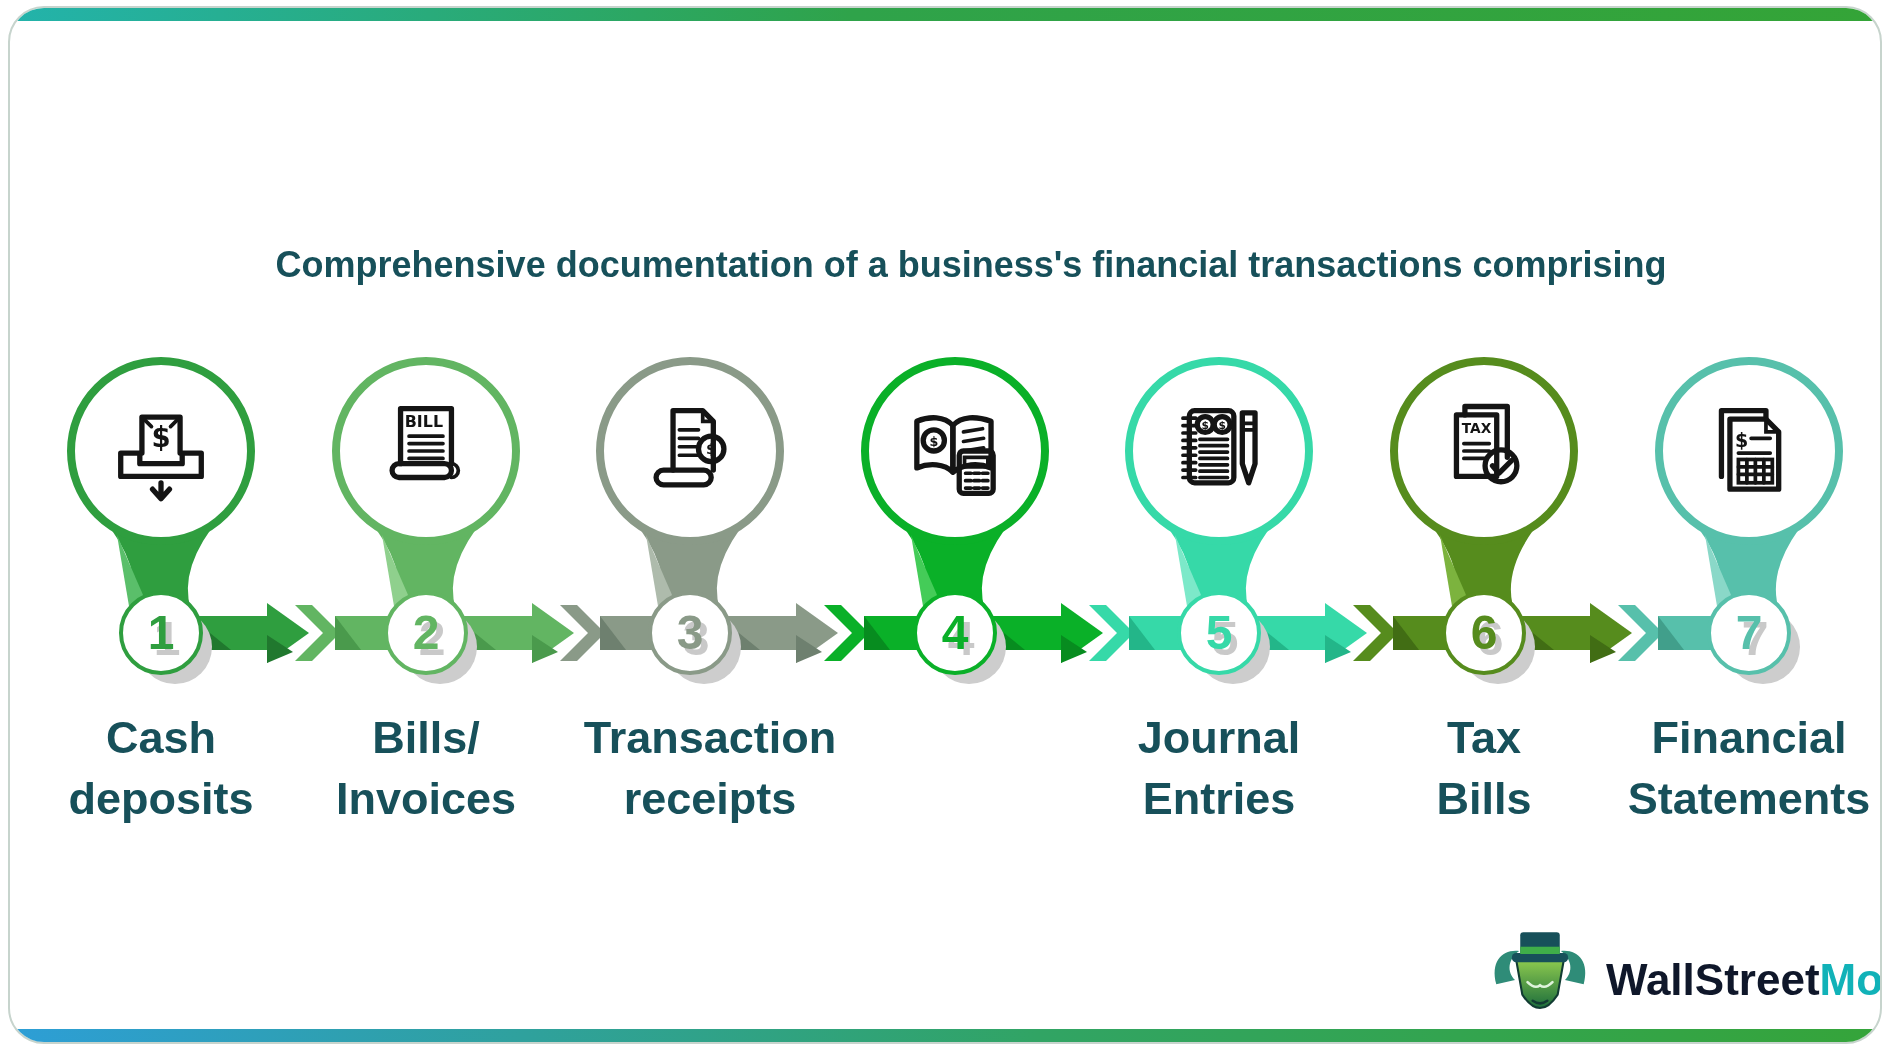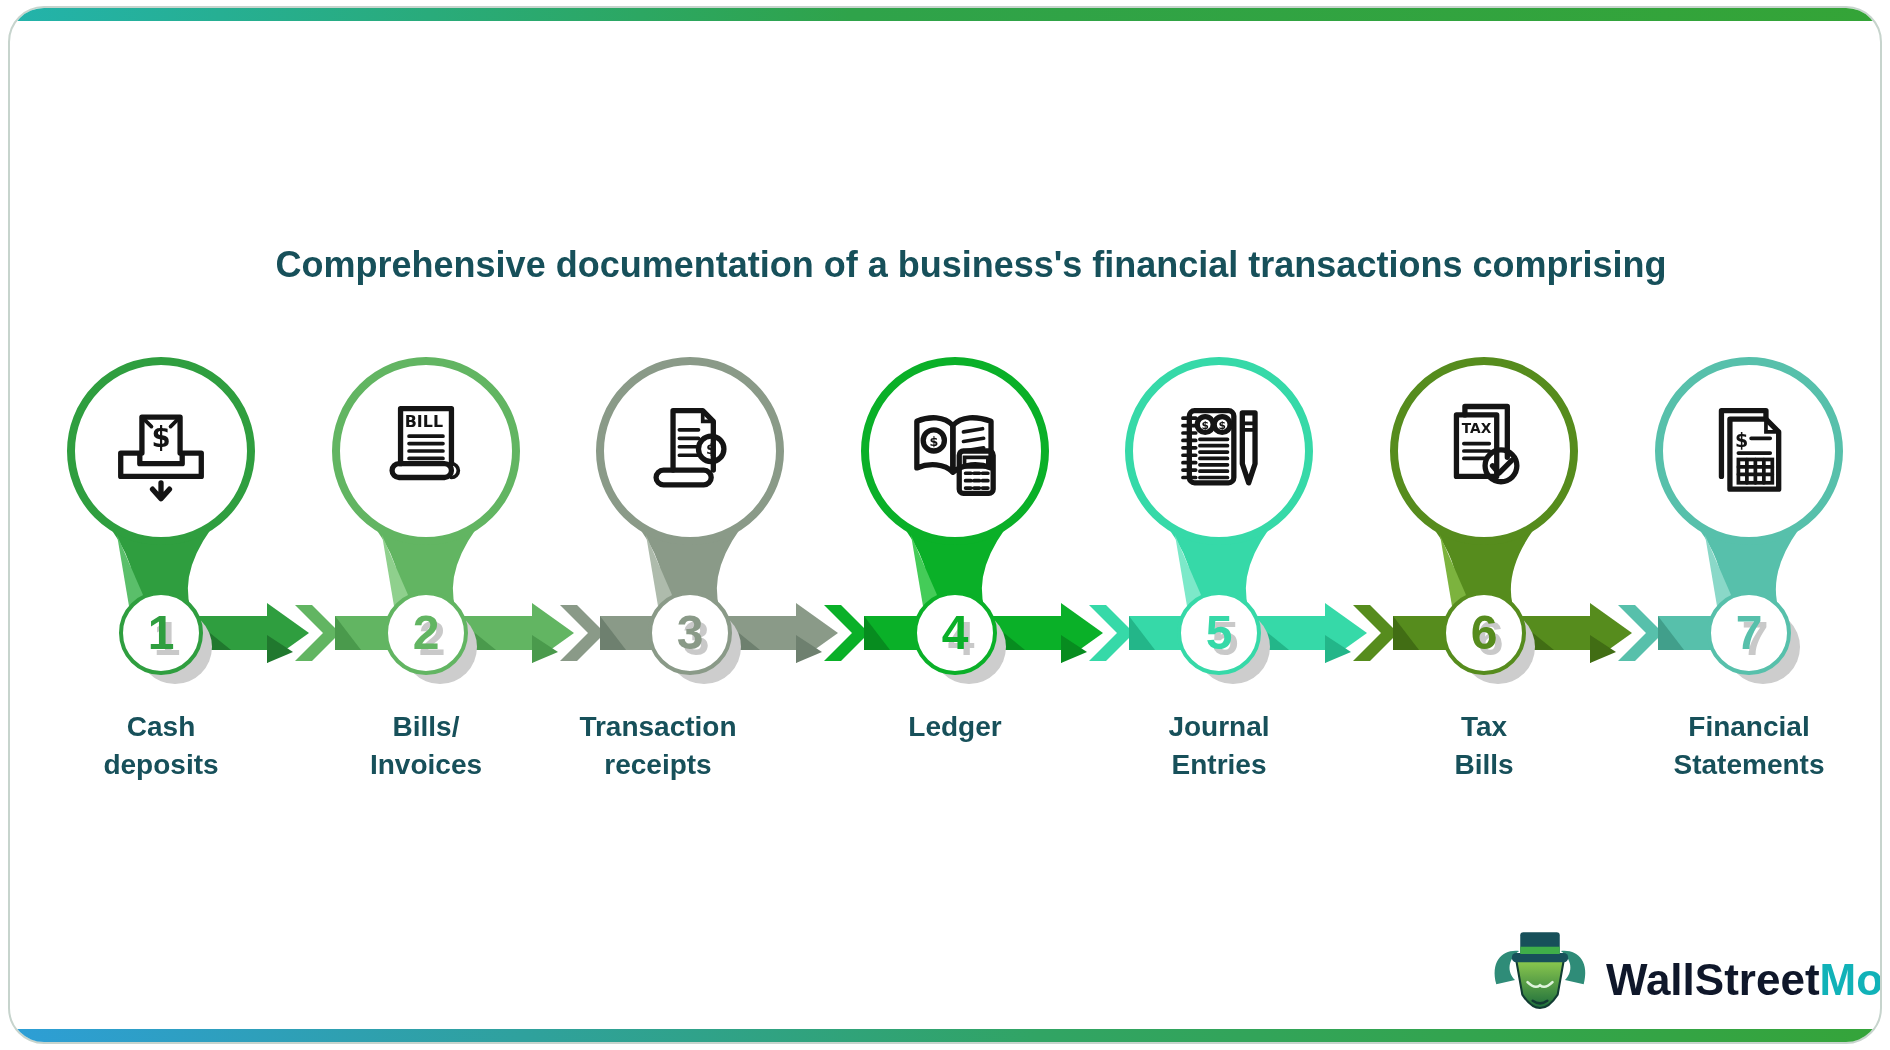--- a/index.html
+++ b/index.html
@@ -34,21 +34,21 @@
 
   .flow-svg{position:absolute;left:0;top:505px;width:1890px;height:200px;z-index:1;}
 
   .num-circle{position:absolute;top:583px;width:84px;height:84px;box-sizing:border-box;
               border:4px solid var(--c);border-radius:50%;background:#fff;z-index:3;
               display:flex;align-items:center;justify-content:center;
               box-shadow:14px 14px 0 -5px #cdcdcd;}
   .num-circle .num{font-size:48px;font-weight:800;color:var(--c);text-shadow:6px 6px 0 #c9c9c9;line-height:1;}
 
   .step-label{position:absolute;top:700px;width:264px;text-align:center;
-              font-size:28px;font-weight:700;color:#17505a;line-height:1.35;}
+              font-size:45px;font-weight:700;color:#17505a;line-height:1.35;}
 
   .logo{position:absolute;left:1478px;top:920px;display:flex;align-items:center;gap:14px;}
   .logo svg{width:104px;height:104px;}
   .brand{font-size:44px;font-weight:800;white-space:nowrap;}
   .brand .p1{color:#0f172a;}
   .brand .p2{color:#11b2b8;}
 
   .ic{stroke:#141414;fill:none;stroke-width:5;stroke-linecap:round;stroke-linejoin:round;}
   .ic-thin{stroke:#141414;fill:none;stroke-width:3.5;stroke-linecap:round;}
   .ic-text{fill:#141414;font-family:"DejaVu Sans",sans-serif;font-weight:bold;stroke:none;}
@@ -254,27 +254,23 @@
       </div>
 
     <div class="step-label" style="left:19px">
       <div>Cash</div>
         <div>deposits</div>
     </div>
     <div class="step-label" style="left:284px">
       <div>Bills/</div>
         <div>Invoices</div>
     </div>
-    <div class="step-label" style="left:516px">
+    <div class="step-label" style="left:568px">
       <div>Transaction</div>
         <div>receipts</div>
-    </div>
-    <div class="step-label" style="left:813px">
-      <div>Ledger</div>
-        <div></div>
     </div>
     <div class="step-label" style="left:1077px">
       <div>Journal</div>
         <div>Entries</div>
     </div>
     <div class="step-label" style="left:1342px">
       <div>Tax</div>
         <div>Bills</div>
     </div>
     <div class="step-label" style="left:1607px">

